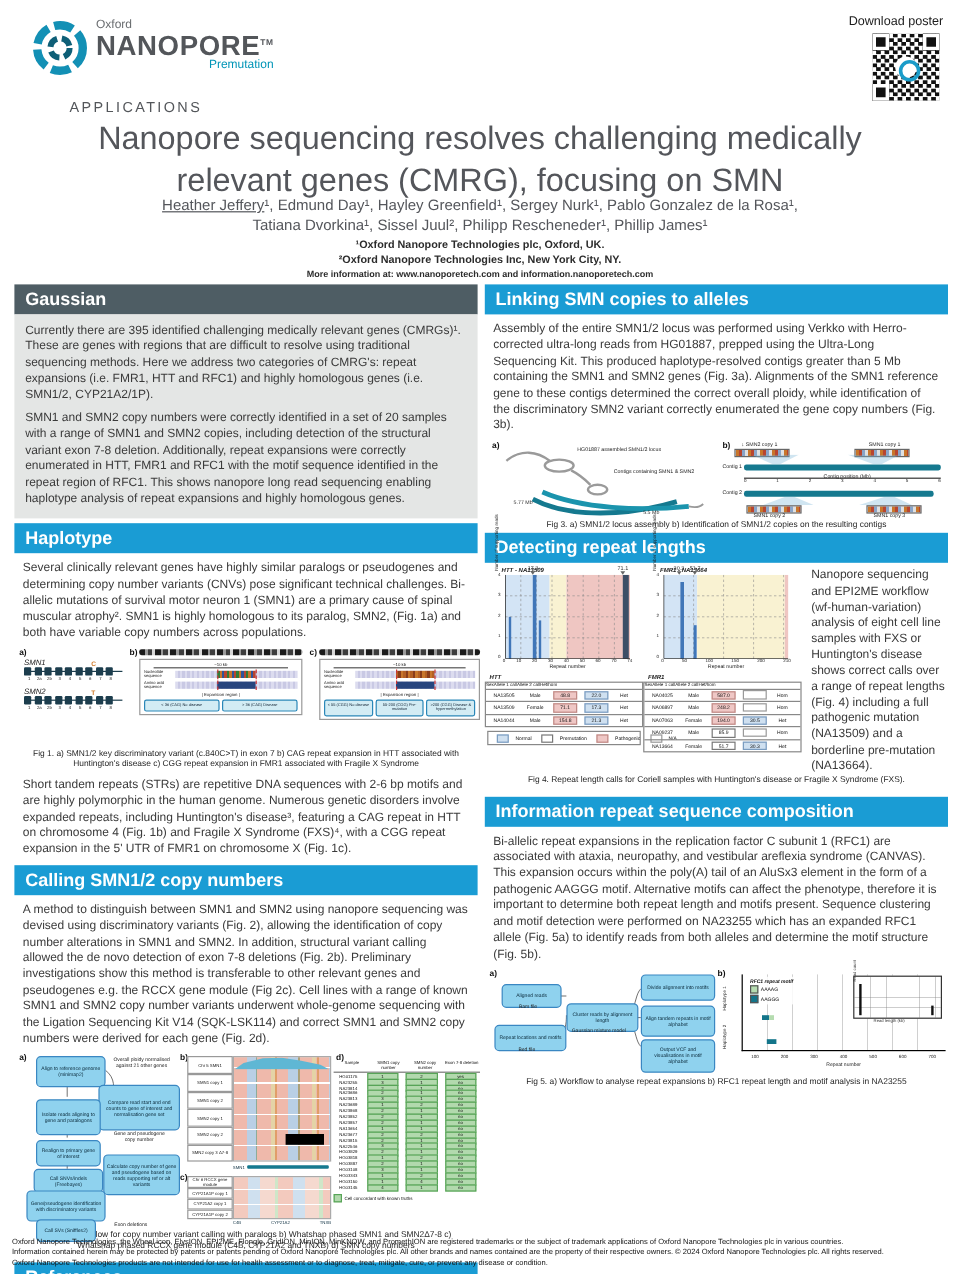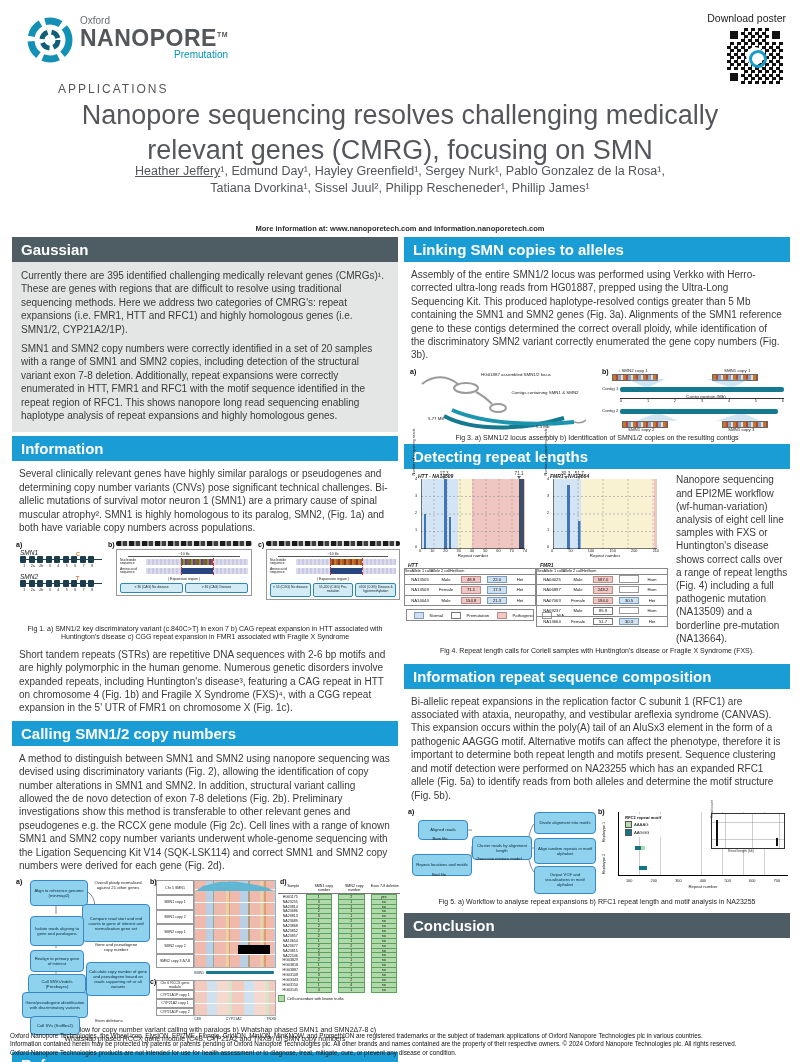--- a/index.html
+++ b/index.html
@@ -191,35 +191,39 @@
       <span class="hub">
           <i></i>
         </span>
     </div>
 
     <h1 class="title">Nanopore sequencing resolves challenging medically relevant genes (CMRG), focusing on SMN</h1>
     <div class="authors">
       <span class="lead">Heather Jeffery</span><span>¹, Edmund Day¹, Hayley Greenfield¹, Sergey Nurk¹, Pablo Gonzalez de la Rosa¹,</span><br>
       <span>Tatiana Dvorkina¹, Sissel Juul², Philipp Rescheneder¹, Phillip James¹</span>
     </div>
+    <div class="affil">
+      <div>¹Oxford Nanopore Technologies plc, Oxford, UK.</div>
+      <div>²Oxford Nanopore Technologies Inc, New York City, NY.</div>
+    </div>
     <div class="moreinfo">More information at: www.nanoporetech.com and information.nanoporetech.com</div>
   </div>
 
   <div class="colL">
 
     <div class="sec mb4">
       <div class="sec-h dark">Gaussian</div>
       <div class="abs-body">
         <p class="bp">Currently there are 395 identified challenging medically relevant genes (CMRGs)¹. These are genes with regions that are difficult to resolve using traditional sequencing methods. Here we address two categories of CMRG's: repeat expansions (i.e. FMR1, HTT and RFC1) and highly homologous genes (i.e. SMN1/2, CYP21A2/1P).</p>
         <p class="bp">SMN1 and SMN2 copy numbers were correctly identified in a set of 20 samples with a range of SMN1 and SMN2 copies, including detection of the structural variant exon 7-8 deletion. Additionally, repeat expansions were correctly enumerated in HTT, FMR1 and RFC1 with the motif sequence identified in the repeat region of RFC1. This shows nanopore long read sequencing enabling haplotype analysis of repeat expansions and highly homologous genes.</p>
       </div>
     </div>
 
     <div class="sec">
-      <div class="sec-h">Information</div>
+      <div class="sec-h">Haplotype</div>
       <p class="bp">Several clinically relevant genes have highly similar paralogs or pseudogenes and determining copy number variants (CNVs) pose significant technical challenges. Bi-allelic mutations of survival motor neuron 1 (SMN1) are a primary cause of spinal muscular atrophy². SMN1 is highly homologous to its paralog, SMN2, (Fig. 1a) and both have variable copy numbers across populations.</p>
 
       <div class="fig1">
         <span class="panel-lab" style="left:0;top:0">a)</span>
 
         <div style="position:absolute;left:4px;top:8px;width:82px">
           <div class="gene-lab">SMN1</div>
           <div class="exon-strip">
             <i class="ln"></i>
             <span class="varletter" style="left:56px;top:-5px">C</span>
@@ -882,24 +886,20 @@
               <span>500</span>
               <span>600</span>
               <span>700</span>
             </div>
           <div class="f5xl">Repeat number</div>
         </div>
       </div>
       <div class="cap">Fig 5. a) Workflow to analyse repeat expansions b) RFC1 repeat length and motif analysis in NA23255</div>
     </div>
 
-    <div class="sec" style="margin-top:6px">
-      <div class="sec-h dark">Conclusion</div>
-
-    </div>
   </div>
 
   <div class="footer">
 
   <div>Oxford Nanopore Technologies, the Wheel icon, ElysION, EPI2ME, Flongle, GridION, MinION, MinKNOW, and PromethION are registered trademarks or the subject of trademark applications of Oxford Nanopore Technologies plc in various countries.</div>
       <div>Information contained herein may be protected by patents or patents pending of Oxford Nanopore Technologies plc. All other brands and names contained are the property of their respective owners. © 2024 Oxford Nanopore Technologies plc. All rights reserved.</div>
       <div>Oxford Nanopore Technologies products are not intended for use for health assessment or to diagnose, treat, mitigate, cure, or prevent any disease or condition.</div>
     </div>
 </div>
 

